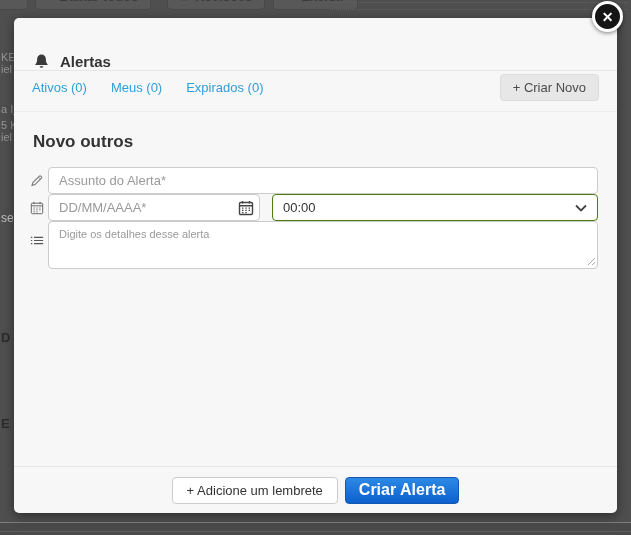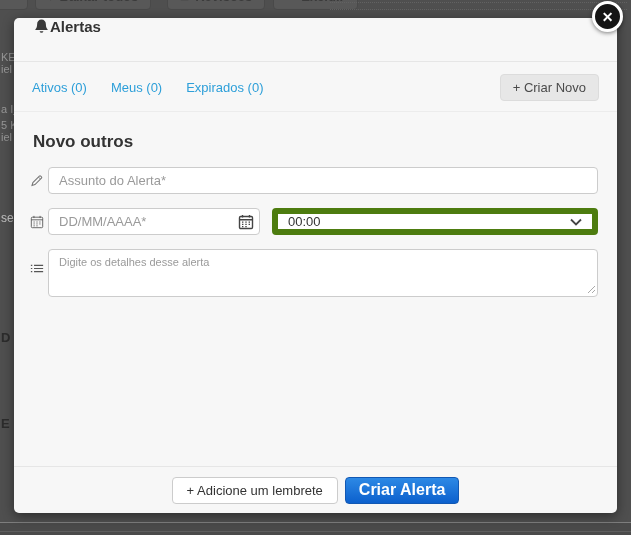--- a/index.html
+++ b/index.html
@@ -26,51 +26,51 @@
   .f0{top:51px}.f1{top:63px}.f2{top:103px}.f3{top:119px}.f4{top:131px}
   .f5{top:211px}.f6{top:330px}.f7{top:416px}
   .bline1 { position:absolute; top:522px; left:0; right:0; border-top:1px solid #7e7e7e; }
   .bstrip { position:absolute; top:523px; left:0; right:0; bottom:0; background:#4a4a4a; }
   .bline2 { position:absolute; top:531px; left:0; right:0; border-top:1px solid #5e5e5e; }
 
   
   .modal { position:absolute; left:14px; top:18px; width:603px; height:495px;
            background:#f7f7f7; border-radius:5px; z-index:10;
            box-shadow:0 3px 12px rgba(0,0,0,.45); }
-  .m-header { position:absolute; top:0; left:0; right:0; height:44px;
-              display:flex; align-items:flex-start; gap:0; padding:0 19px;
+  .m-header { position:absolute; top:0; left:0; right:0; height:53px;
+              display:flex; align-items:flex-end; gap:10px; padding:0 19px;
               border-bottom:1px solid #e6e6e6; }
   .m-title { font-size:15px; font-weight:bold; color:#333; }
 
   .m-tabs { position:absolute; top:45px; left:0; right:0; height:49px;
             display:flex; align-items:center; padding:8px 18px;
             border-bottom:1px solid #ececec; }
   .tab { color:#2d9fd9; font-size:13px; margin-right:24px; cursor:pointer; text-decoration:none; }
   .btn-create-new { margin-left:auto; height:27px; padding:0 12px; display:flex;
                     align-items:center; background:#e7e7e7; border:1px solid #dcdcdc;
                     border-radius:4px; font-size:13px; color:#4a4a4a; cursor:pointer; }
 
   .m-body { position:absolute; top:94px; left:0; right:0; bottom:47px; padding:0 19px 0 16px; }
   .m-heading { margin:20px 0 15px; font-size:17px; font-weight:bold; color:#333; padding-left:3px; }
 
-  .frow { display:flex; align-items:center; margin-bottom:14px; }
+  .frow { display:flex; align-items:center; }
   .icol { width:14px; margin-right:4px; display:flex; justify-content:center; flex:none; }
   .frow.ftop { align-items:flex-start; }
   .frow.ftop .icol { margin-top:12px; }
 
   input, textarea { font-family:"Liberation Sans", sans-serif; outline:none; }
   .tin { flex:1; height:27px; background:#fff; border:1px solid #ccc; border-radius:4px;
          padding:0 10px; font-size:13px; color:#333; }
   .tin::placeholder, .tarea::placeholder { color:#9a9a9a; opacity:1; }
   .date-wrap { position:relative; width:212px; flex:none; }
   .date-wrap .tin { width:100%; display:block; }
   .cal-btn { position:absolute; right:6px; top:5px; width:17px; height:17px;
              display:flex; align-items:center; justify-content:center; cursor:pointer; }
   .gap12 { width:12px; flex:none; }
-  .time-select { flex:1; height:27px; background:#fff; border:6px solid #4d7c0f; border-radius:4px;
+  .time-select { flex:1; height:27px; background:#fff; border:1px solid #4d7c0f; border-radius:4px;
                  display:flex; align-items:center; padding:0 10px; font-size:13px; color:#333;
                  cursor:pointer; }
   .time-select .chev { margin-left:auto; display:flex; }
   .tarea-wrap { position:relative; flex:1; }
   .tarea { display:block; width:100%; height:48px; background:#fff; border:1px solid #ccc;
            border-radius:4px; padding:6px 10px; font-size:11px; color:#333; resize:none; }
   .grabber { position:absolute; right:2px; bottom:3px; pointer-events:none; }
 
   .add-part { text-align:center; margin-top:13px; }
   .add-part a { color:#2d9fd9; font-size:13px; font-weight:bold; text-decoration:none; cursor:pointer; }

